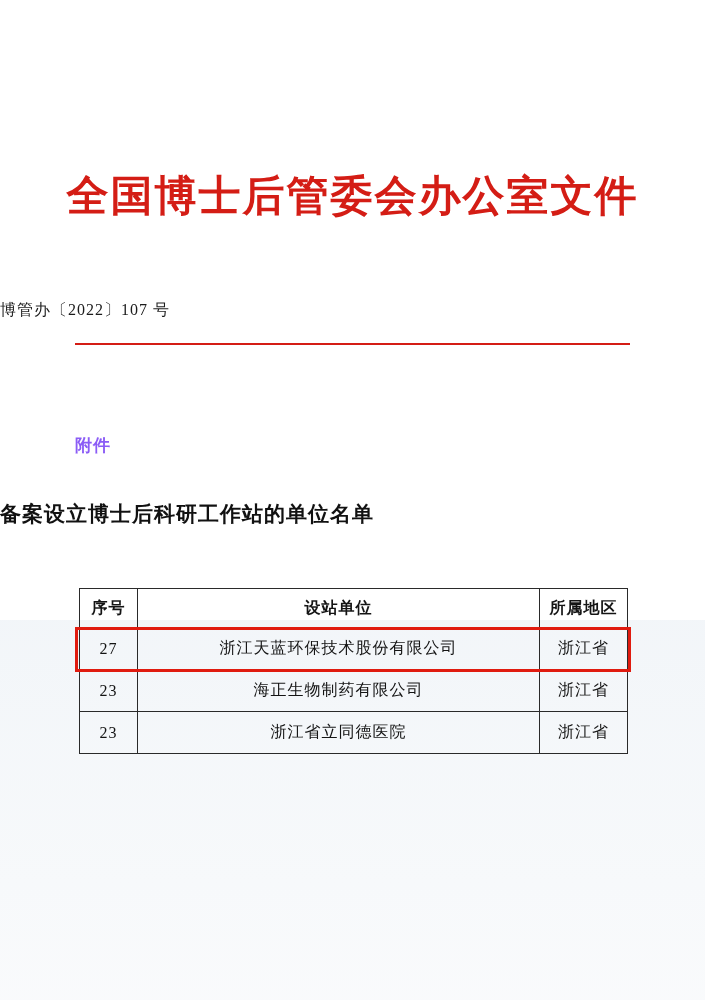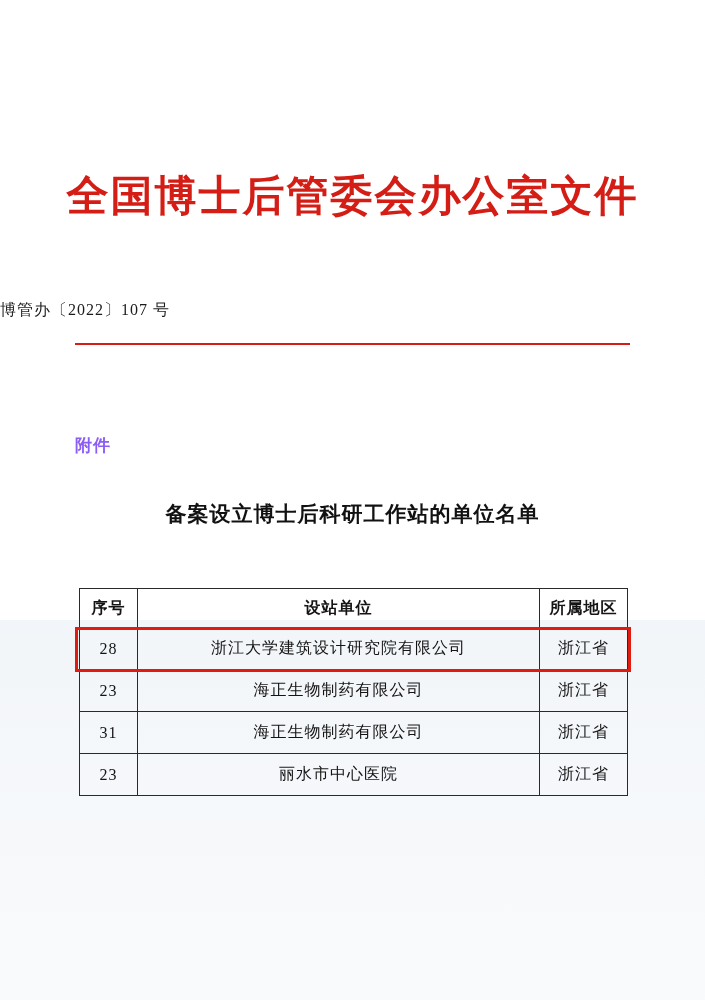--- a/index.html
+++ b/index.html
@@ -69,21 +69,21 @@
     font-weight: bold;
     color: #8b5cf6;
     letter-spacing: 1px;
     margin-top: 9px;
   }
   .list-title {
     position: absolute;
     left: 0;
     right: 0;
     top: 500px;
-    text-align: center;
+    text-align: left;
     font-size: 21px;
     font-weight: bold;
     color: #111;
     letter-spacing: 1px;
   }
   table.units {
     position: absolute;
     left: 79px;
     top: 588px;
     width: 548px;
@@ -147,37 +147,32 @@
     </colgroup>
     <thead>
       <tr>
         <th>序号</th>
         <th>设站单位</th>
         <th>所属地区</th>
       </tr>
     </thead>
     <tbody>
       <tr>
-        <td>28</td>
-        <td>浙江大学建筑设计研究院有限公司</td>
+        <td>27</td>
+        <td>浙江天蓝环保技术股份有限公司</td>
         <td>浙江省</td>
       </tr>
       <tr>
         <td>23</td>
         <td>海正生物制药有限公司</td>
         <td>浙江省</td>
       </tr>
       <tr>
-        <td>31</td>
-        <td>海正生物制药有限公司</td>
-        <td>浙江省</td>
-      </tr>
-      <tr>
         <td>23</td>
-        <td>丽水市中心医院</td>
+        <td>浙江省立同德医院</td>
         <td>浙江省</td>
       </tr>
     </tbody>
   </table>
 
   <div class="highlight-box"></div>
 
 </div>
 
 </body></html>

